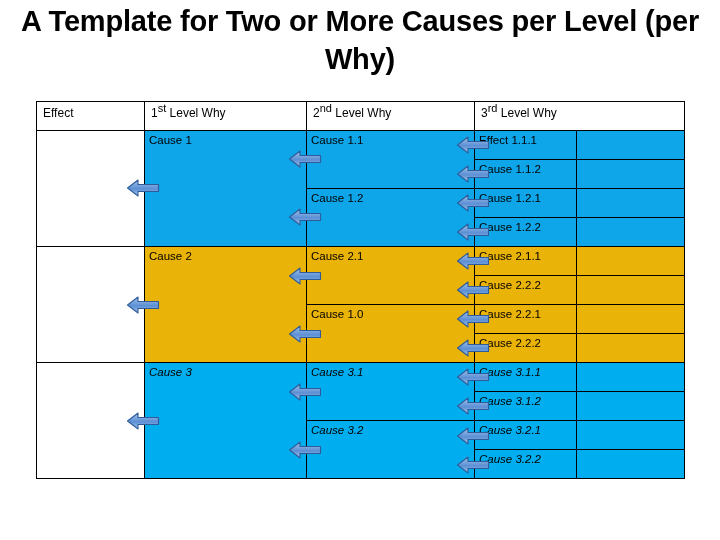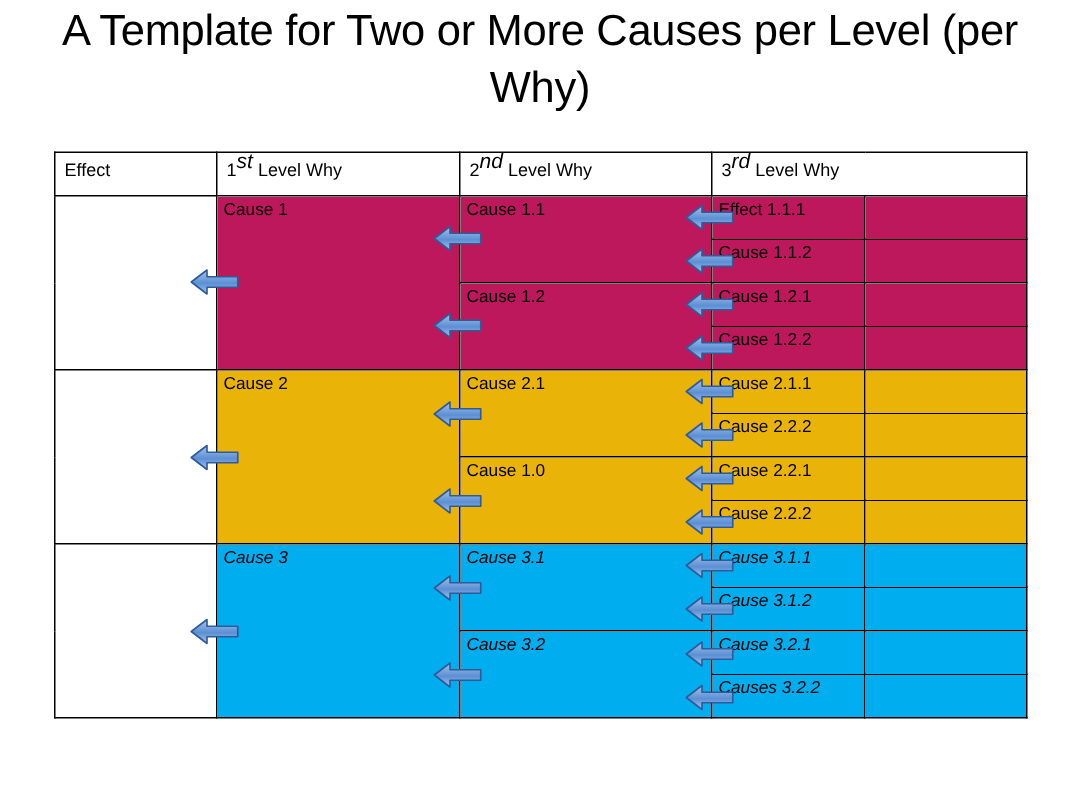--- a/index.html
+++ b/index.html
@@ -18,21 +18,21 @@
 
   
   #title {
     position: absolute;
     left: 18px; top: 2px;
     width: 684px;
     text-align: center;
     font-size: 29px;
     line-height: 38px;
     color: #000000;
-    font-weight: normal;
+    font-weight: bold;
     letter-spacing: -0.2px;
   }
 
   
   #matrix {
     position: absolute;
     left: 36px; top: 101px;
     width: 648px; height: 281px;
     border-collapse: collapse;
     table-layout: fixed;
@@ -51,31 +51,31 @@
     padding: 3px 0 0 4px;
     color: #000000;
     white-space: nowrap;
   }
   thead .cell-txt {
     padding-top: 5px;
     padding-left: 6px;
     font-size: 12px;
   }
   thead td { height: 28px; background: #ffffff; }
-  .ord { font-size: 14px; vertical-align: super; line-height: 0; font-style: italic; }
+  .ord { font-size: 11px; vertical-align: super; line-height: 0; }
 
   
   .c1 { width: 108px; }
   .c2 { width: 162px; }
   .c3 { width: 168px; }
   .c4 { width: 102px; }
   .c5 { width: 108px; }
 
   
-  .fill-green  { background: #be185d; }
+  .fill-green  { background: #0ea5e9; }
   .fill-yellow { background: #eab308; }
   .fill-blue   { background: #00AEEF; font-style: italic; }
   .fill-white  { background: #ffffff; }
 
   
   .arrow {
     position: absolute;
     width: 34px; height: 20px;
     pointer-events: none;
     z-index: 5;
@@ -212,21 +212,21 @@
           <td class="fill-blue" rowspan="2">
             <span class="cell-txt">Cause 3.2</span>
           </td>
           <td class="fill-blue">
             <span class="cell-txt">Cause 3.2.1</span>
           </td>
           <td class="fill-blue"></td>
         </tr>
         <tr>
           <td class="fill-blue">
-            <span class="cell-txt">Causes 3.2.2</span>
+            <span class="cell-txt">Cause 3.2.2</span>
           </td>
           <td class="fill-blue"></td>
         </tr>
       </tbody>
   </table>
 
   <div id="arrow-layer">
       <div class="arrow" style="left: 126px; top: 178.2px;">
         <svg viewBox="0 0 34 20" aria-hidden="true">
           <defs>

